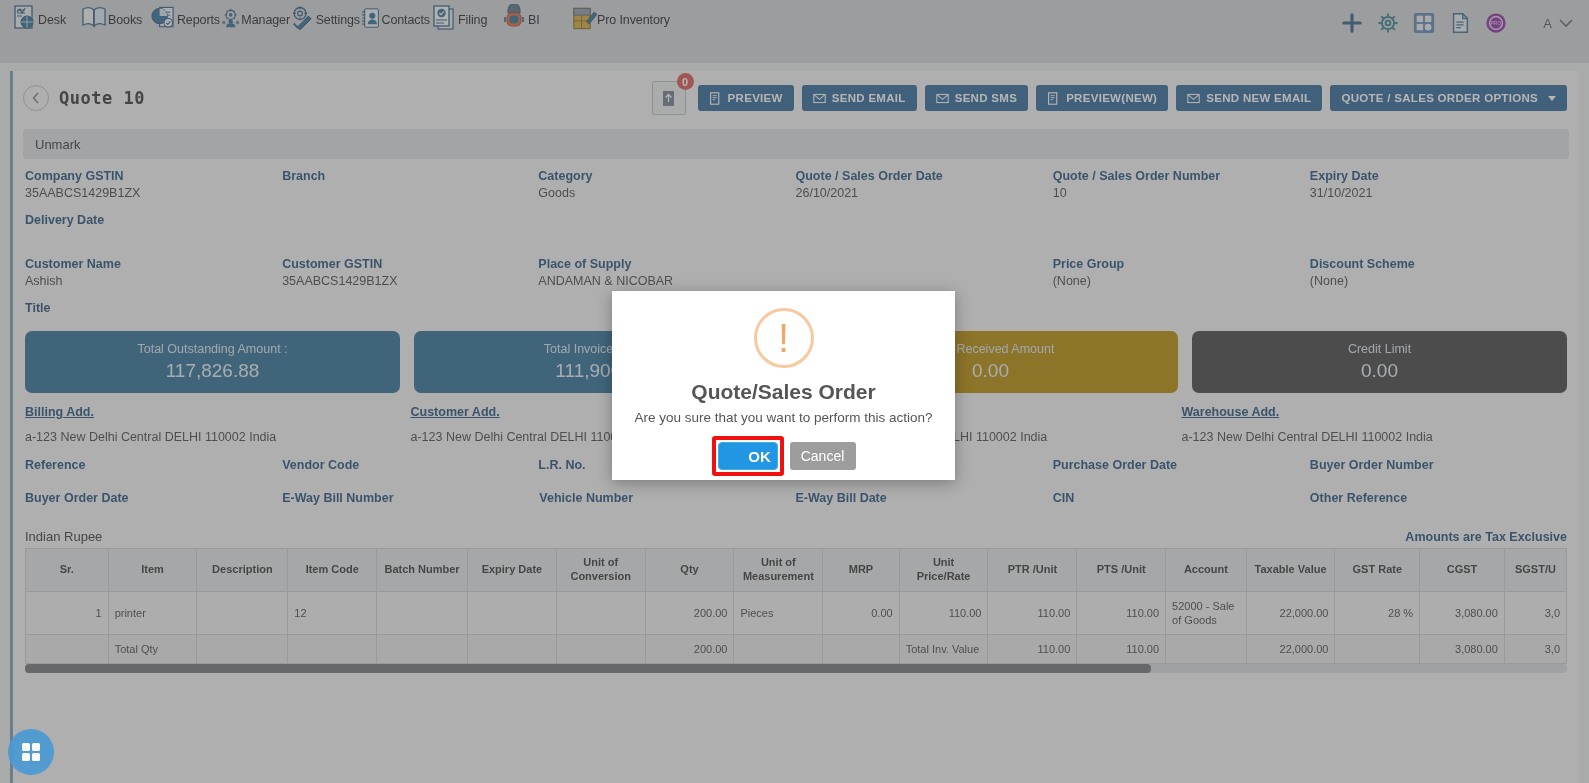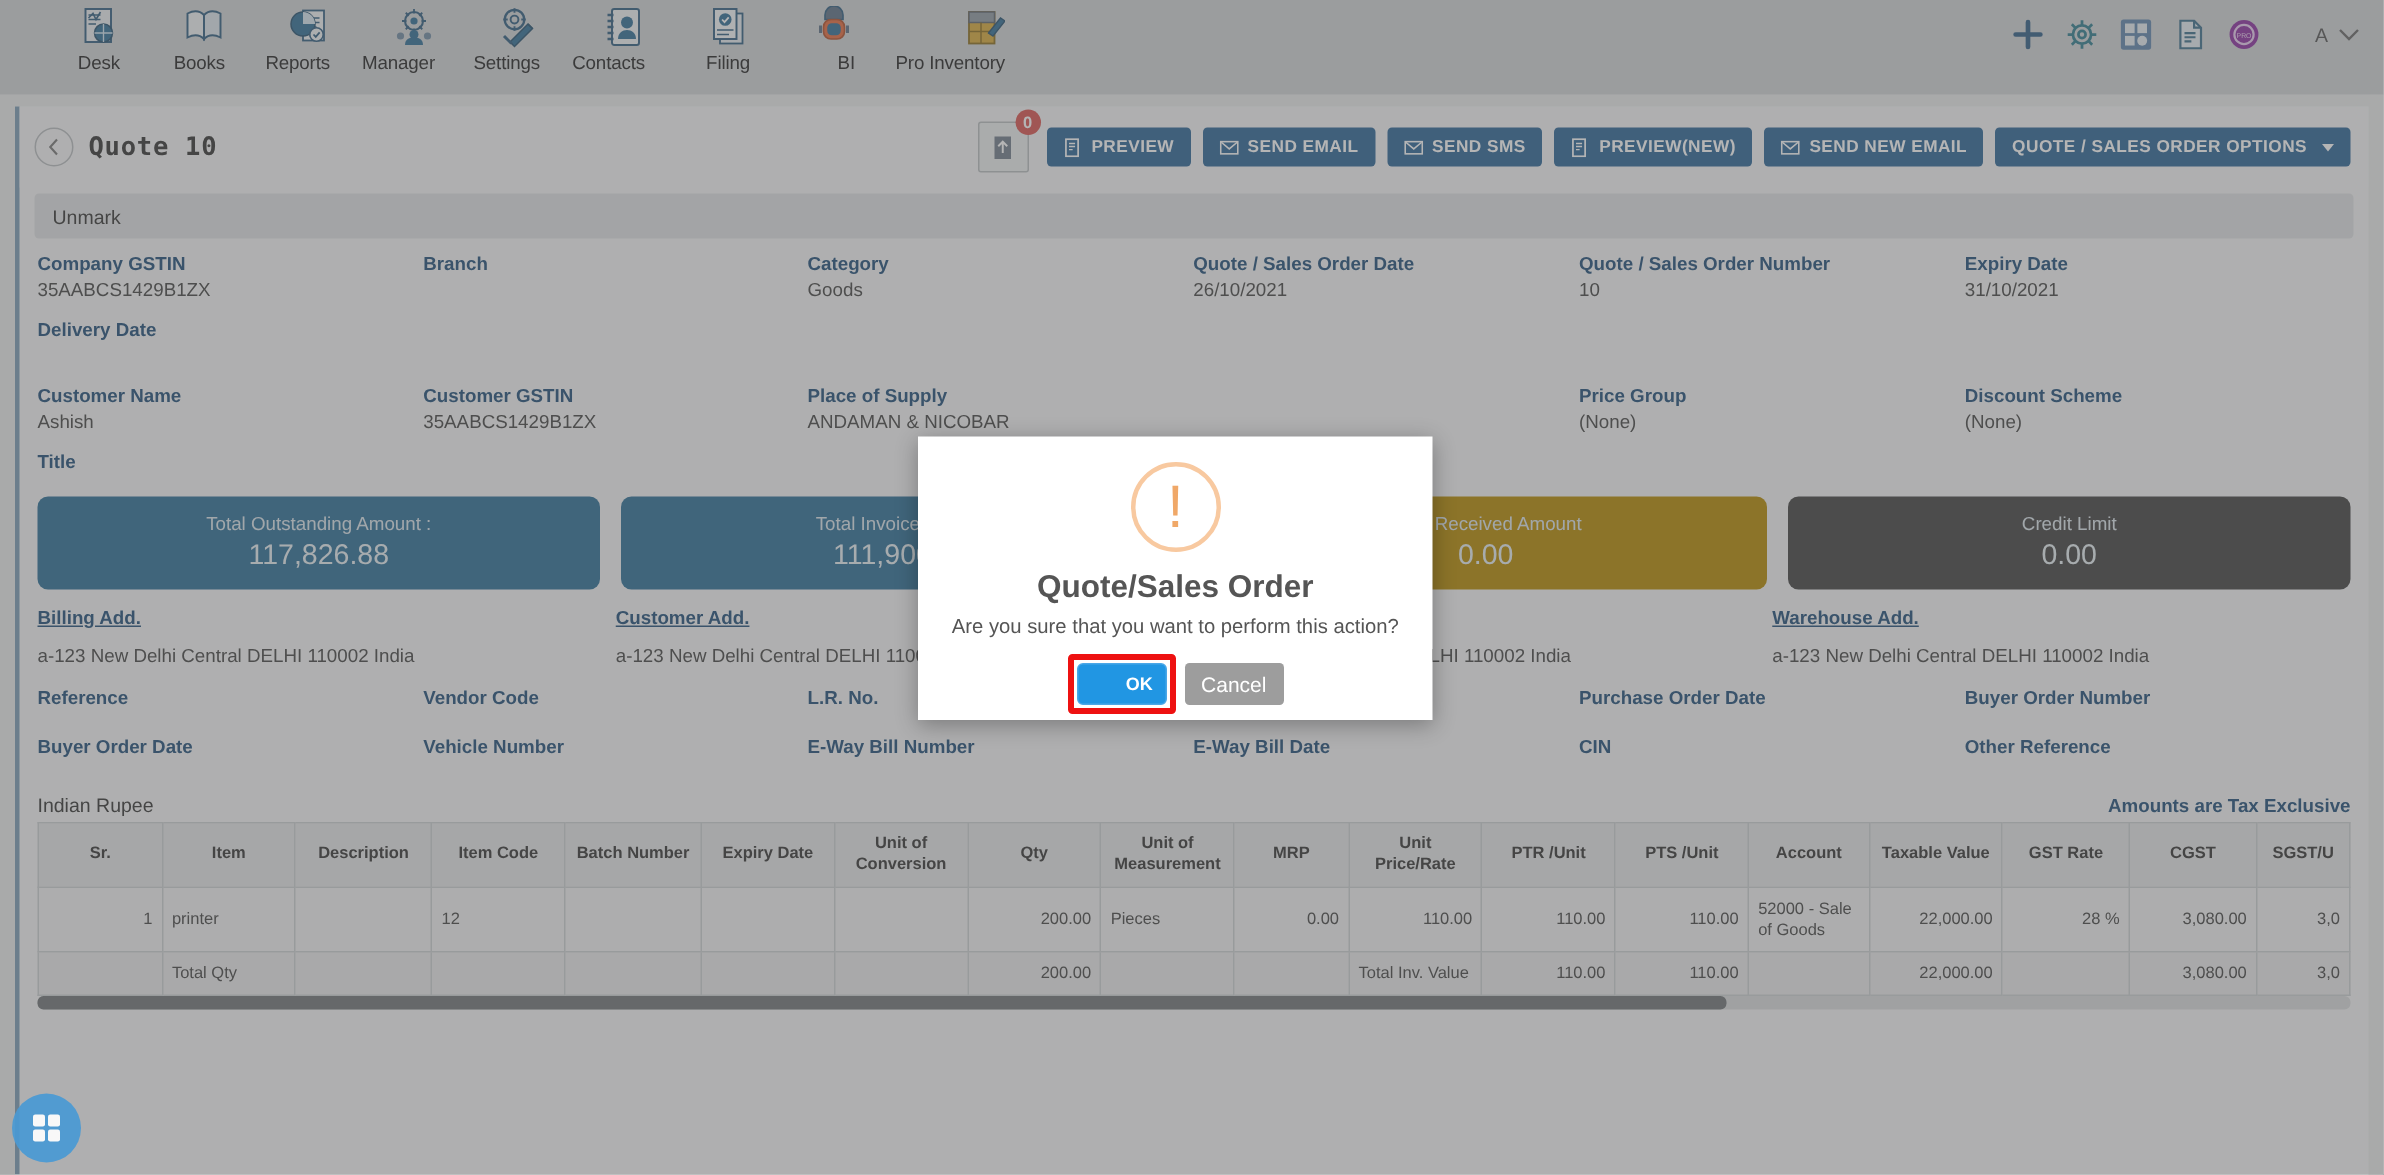--- a/index.html
+++ b/index.html
@@ -17,21 +17,21 @@
     content:""; position:absolute; inset:0; background:rgba(90,90,90,0.45);
     pointer-events:none; z-index: 40;
   }
 
   
   .topnav {
     position:relative; height:63px; background:#cfd3d6;
     display:flex; align-items:flex-start; padding-left:10px; z-index:5;
   }
   .nav-item {
-    width:70px; display:flex; flex-direction:column; align-items:flex-end;
+    width:70px; display:flex; flex-direction:row; align-items:center;
     padding-top:4px; cursor:pointer;
   }
   .nav-item .glyph { width:28px; height:28px; display:block; }
   .nav-item .nlabel {
     font-size:12.5px; color:#222; margin-top:3px; white-space:nowrap;
     letter-spacing:-0.1px;
   }
   .nav-item.wide { width:100px; }
 
   .topnav-right {
@@ -182,21 +182,21 @@
     font-size:21px; color:#555; font-weight:bold; margin-top:12px;
   }
   .modal p { font-size:13.5px; color:#555; margin-top:6px; }
   .modal-btns { display:flex; align-items:center; gap:6px; margin-top:11px; }
   .ok-hl {
     border:4px solid #ee1111; padding:2px; border-radius:3px; background:#fff;
     display:inline-flex;
   }
   .btn-ok {
     background:#2196e3; color:#fff; border:1px solid #4aa7e8; border-radius:4px;
-    width:60px; height:28px; font-size:12px; font-weight:bold; cursor:pointer;
+    width:60px; height:28px; font-size:15px; font-weight:bold; cursor:pointer;
     font-family:"Liberation Sans", sans-serif;
     padding-left:24px;
   }
   .btn-cancel {
     background:#9d9d9d; color:#fff; border:none; border-radius:3px;
     width:66px; height:28px; font-size:14px; cursor:pointer;
     font-family:"Liberation Sans", sans-serif;
   }
 </style>
 </head>
@@ -534,25 +534,25 @@
               <div class="flabel">Purchase Order Date</div>
             </div>
           <div class="fcell c6">
               <div class="flabel">Buyer Order Number</div>
             </div>
         </div>
         <div class="frow" style="margin-top:7px;">
           <div class="fcell c1">
               <div class="flabel">Buyer Order Date</div>
             </div>
+          <div class="fcell c3">
+              <div class="flabel">E-Way Bill Number</div>
+            </div>
           <div class="fcell c2">
               <div class="flabel">Vehicle Number</div>
-            </div>
-          <div class="fcell c3">
-              <div class="flabel">E-Way Bill Number</div>
             </div>
           <div class="fcell c4">
               <div class="flabel">E-Way Bill Date</div>
             </div>
           <div class="fcell c5">
               <div class="flabel">CIN</div>
             </div>
           <div class="fcell c6">
               <div class="flabel">Other Reference</div>
             </div>

